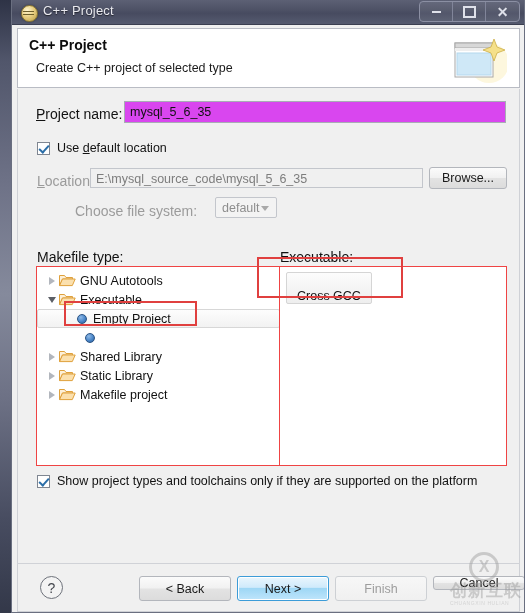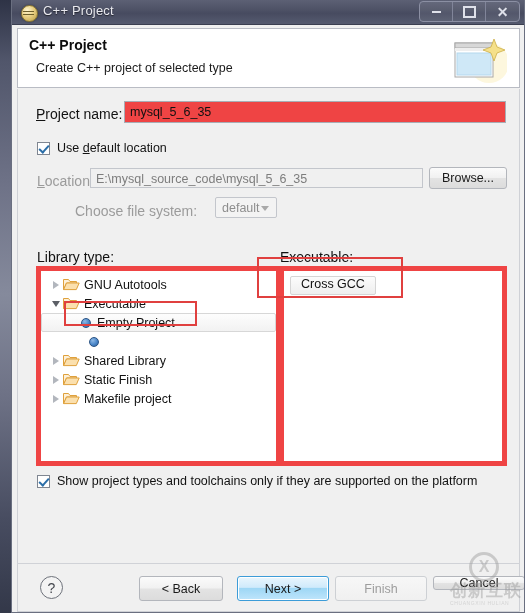--- a/index.html
+++ b/index.html
@@ -113,21 +113,21 @@
   }
 
   .lbl {
     position: absolute; font-size: 14px; color: #121212; white-space: nowrap;
   }
   .lbl.dim { color: #9b9b9b; }
   .lbl u { text-decoration: underline; }
 
   .textfield {
     position: absolute;
-    background: #ef4444;
+    background: #d946ef;
     border: 1px solid #a8adb5;
     box-sizing: border-box;
     font-size: 12.5px; color: #111;
     padding: 2px 5px;
     line-height: 16px;
     white-space: nowrap;
     overflow: hidden;
   }
   .textfield.disabled {
     background: #f0f0f0;
@@ -193,21 +193,21 @@
     border-left: 4px solid transparent;
     border-right: 4px solid transparent;
     border-top: 5px solid #a9a9a9;
     transform: translateY(-2px);
   }
 
   
   .listbox {
     position: absolute;
     background: #ffffff;
-    border: 5px solid #ef4444;
+    border: 1px solid #ef4444;
     box-sizing: border-box;
     overflow: hidden;
   }
 
   .tree-item {
     position: relative;
     height: 19px;
     display: flex; align-items: center;
     font-size: 12.5px; color: #111;
     white-space: nowrap;
@@ -245,22 +245,22 @@
     background: linear-gradient(180deg,#fdfdfd 0%,#f2f2f2 100%);
     border: 1px solid #d7d7d7;
     box-sizing: border-box;
     border-radius: 2px;
   }
   .tree-item .lbltxt { position: relative; z-index: 2; }
   .tree-item .twisty, .tree-item .folder, .tree-item .bullet { position: relative; z-index: 2; }
 
   .tc-item {
     position: absolute;
-    height: 19px;
-    display: flex; align-items: flex-start;
+    height: 32px;
+    display: flex; align-items: flex-end;
     padding: 0 10px;
     font-size: 12.5px; color: #111;
     background: linear-gradient(180deg,#fcfcfc 0%,#eeeeee 100%);
     border: 1px solid #d5d5d5;
     border-radius: 2px;
     box-sizing: border-box;
     white-space: nowrap;
   }
 
   
@@ -384,21 +384,21 @@
     <div class="btn" style="left:411px; top:78px; width:78px; height:22px;">
         <span>Browse...</span>
       </div>
 
     <div class="lbl dim" style="left:57px; top:114px;">Choose file system:</div>
     <div class="combo" style="left:197px; top:108px; width:62px; height:21px;">
       <span>default</span>
       <span class="arrow"></span>
     </div>
 
-    <div class="lbl" style="left:19px; top:160px;">Library type:</div>
+    <div class="lbl" style="left:19px; top:160px;">Makefile type:</div>
     <div class="listbox" style="left:18px; top:177px; width:245px; height:200px;">
       <div id="tree-items" style="padding-top:4px;">
           <div class="tree-item" style="padding-left: 8px;">
             <span class="twisty">
               <span class="t-collapsed"></span>
             </span>
             <span class="folder">
               <svg width="17" height="13" viewBox="0 0 17 13">
                 <path d="M0.5 11.5 L0.5 1.5 L5.5 1.5 L7 3.5 L13.5 3.5 L13.5 5 L3.5 5 L0.5 11.5 Z" fill="#fdf0d8" stroke="#dfa13c" stroke-width="1"></path>
                 <path d="M3.5 5 L16.2 5 L13.3 11.6 L0.6 11.6 Z" fill="#fbe0ae" stroke="#dfa13c" stroke-width="1"></path>
@@ -443,21 +443,21 @@
           <div class="tree-item" style="padding-left: 8px;">
             <span class="twisty">
               <span class="t-collapsed"></span>
             </span>
             <span class="folder">
               <svg width="17" height="13" viewBox="0 0 17 13">
                 <path d="M0.5 11.5 L0.5 1.5 L5.5 1.5 L7 3.5 L13.5 3.5 L13.5 5 L3.5 5 L0.5 11.5 Z" fill="#fdf0d8" stroke="#dfa13c" stroke-width="1"></path>
                 <path d="M3.5 5 L16.2 5 L13.3 11.6 L0.6 11.6 Z" fill="#fbe0ae" stroke="#dfa13c" stroke-width="1"></path>
               </svg>
             </span>
-            <span class="lbltxt">Static Finish</span>
+            <span class="lbltxt">Static Library</span>
           </div>
           <div class="tree-item" style="padding-left: 8px;">
             <span class="twisty">
               <span class="t-collapsed"></span>
             </span>
             <span class="folder">
               <svg width="17" height="13" viewBox="0 0 17 13">
                 <path d="M0.5 11.5 L0.5 1.5 L5.5 1.5 L7 3.5 L13.5 3.5 L13.5 5 L3.5 5 L0.5 11.5 Z" fill="#fdf0d8" stroke="#dfa13c" stroke-width="1"></path>
                 <path d="M3.5 5 L16.2 5 L13.3 11.6 L0.6 11.6 Z" fill="#fbe0ae" stroke="#dfa13c" stroke-width="1"></path>
               </svg>
@@ -479,21 +479,21 @@
       <div class="cblabel">Show project types and toolchains only if they are supported on the platform</div>
     </div>
   </div>
 
   <div class="redbox" style="left:52px; top:301px; width:133px; height:25px;"></div>
   <div class="redbox" style="left:245px; top:257px; width:146px; height:41px;"></div>
 
   <div class="sep"></div>
   <div class="footer">
     <div class="helpbtn">?</div>
-    <div class="btn" style="left:121px; top:12px; width:84px; height:25px;">
+    <div class="btn" style="left:121px; top:12px; width:92px; height:25px;">
       <span>&lt; Back</span>
     </div>
     <div class="btn default" style="left:219px; top:12px; width:92px; height:25px;">
       <span>Next &gt;</span>
     </div>
     <div class="btn disabled" style="left:317px; top:12px; width:92px; height:25px;">
       <span>Finish</span>
     </div>
     <div class="btn" style="left:415px; top:12px; width:92px; height:14px;">
       <span>Cancel</span>

